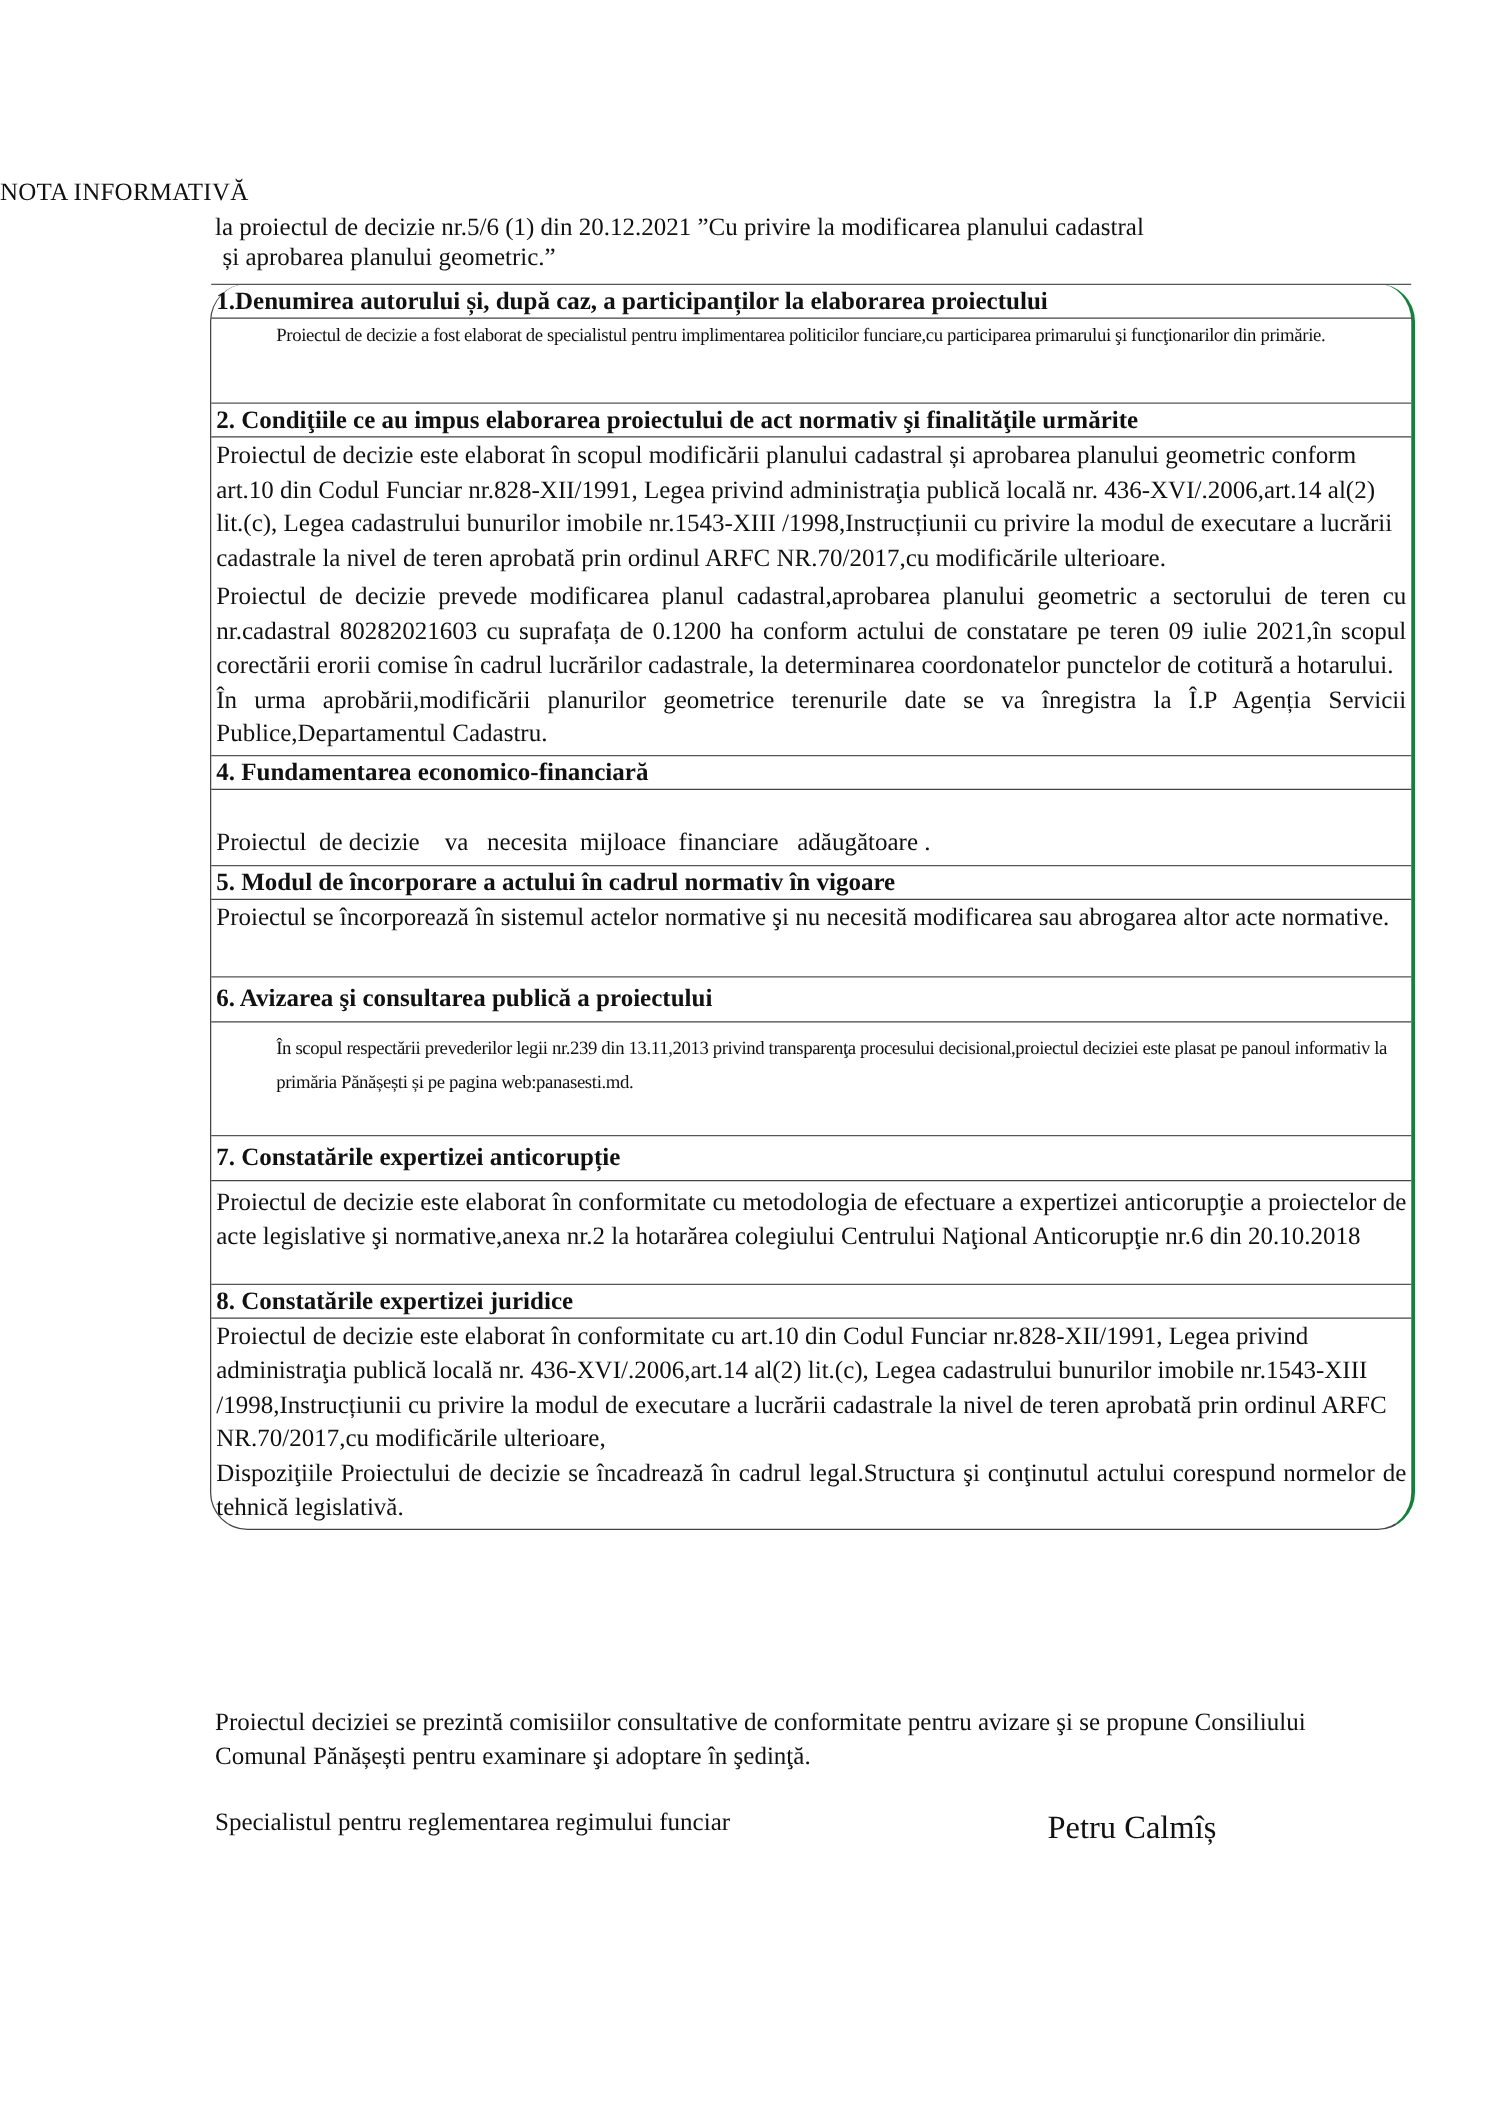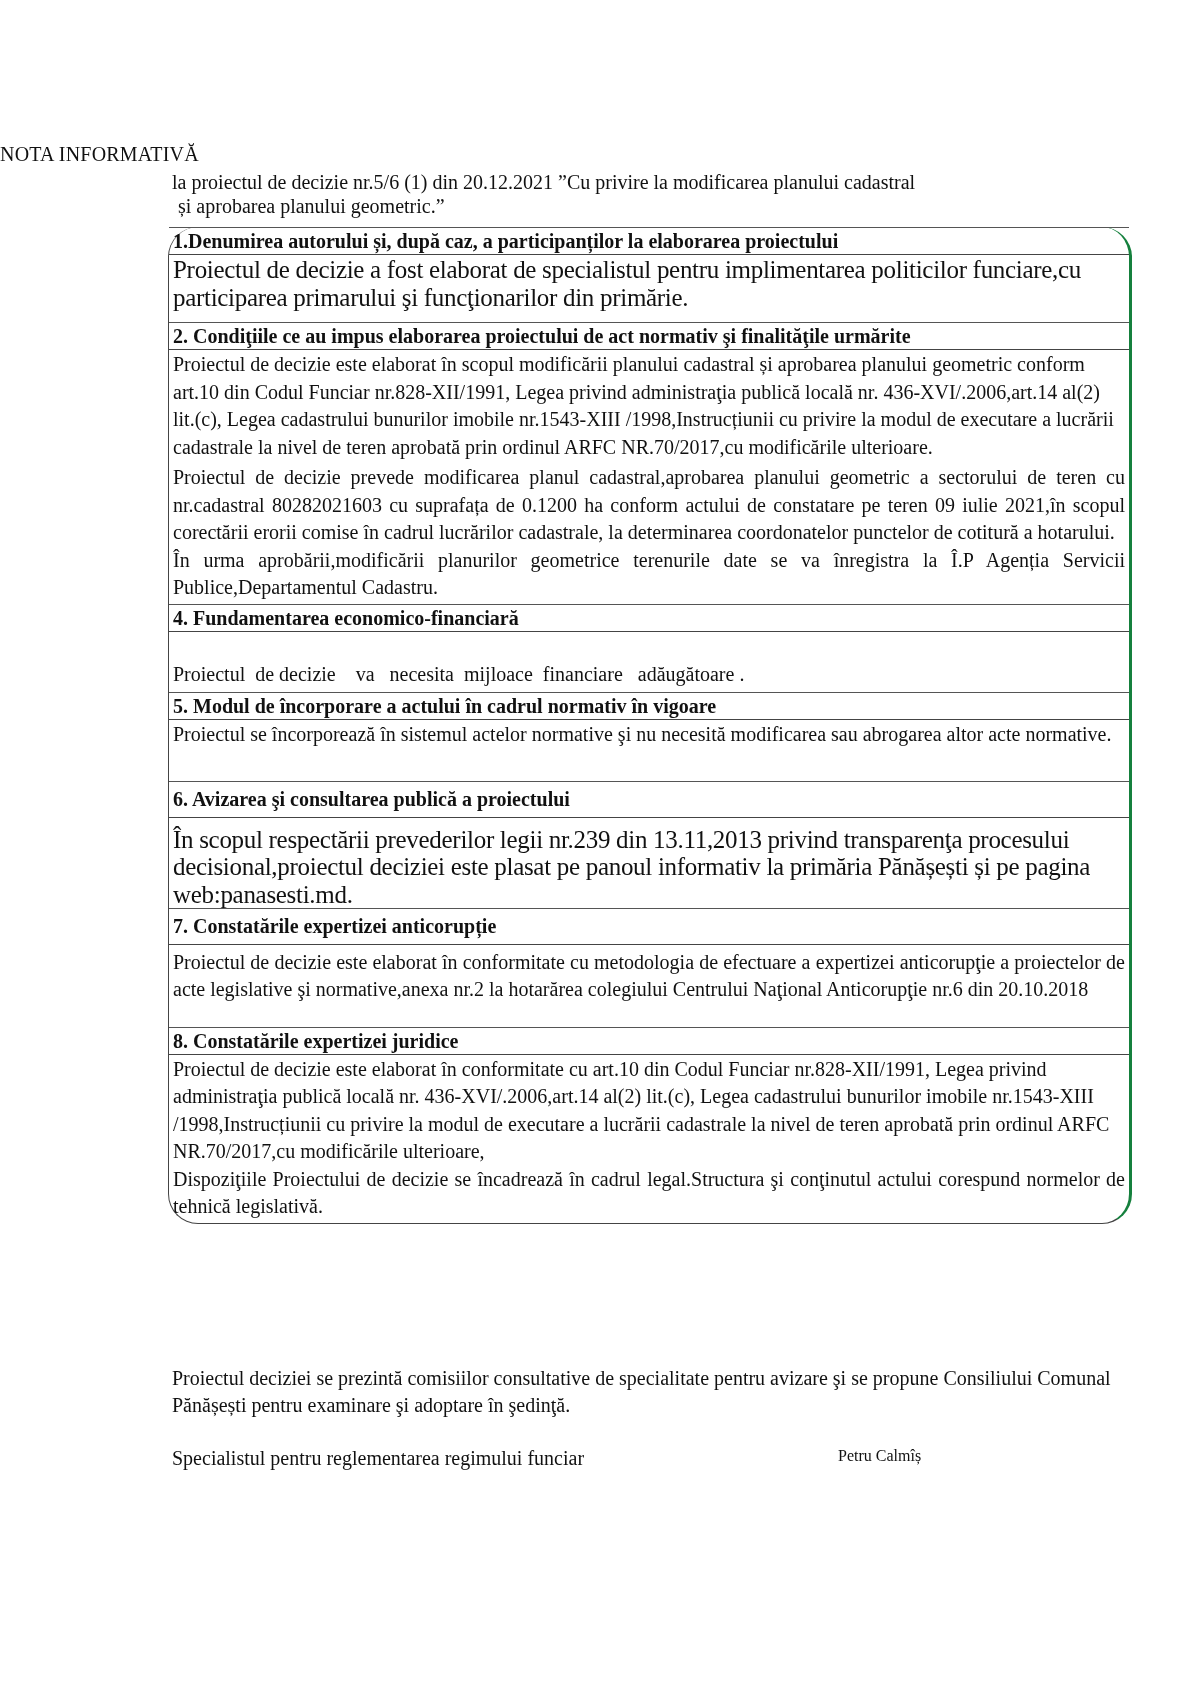--- a/index.html
+++ b/index.html
@@ -26,37 +26,37 @@
       border-top: 1.5px solid #555;
       border-bottom: 1px solid #444;
       font-weight: bold; font-size: 20px; line-height: 26px;
       padding: 0 4px 0 4px;
     }
     .sec-body {
       font-size: 20px; line-height: 27.5px; padding: 1px 4px 2px 4px;
     }
     .sec-body p { margin: 0; }
     .justify { text-align: justify; text-align-last: left; }
-    .narrow { font-size: 25px; letter-spacing: -0.3px; }
+    .narrow { font-size: 15px; letter-spacing: -0.3px; margin-left: 48px; }
     .b1 { height: 64px; }
     .b4 { height: 57px; }
     .b5 { height: 58px; }
     .b6 { height: 80px; padding-top: 8px; }
     .b7 { height: 76px; padding-top: 4px; }
     .h6, .h7 { line-height: 35px; }
     .closing {
       position: absolute; left: 172px; top: 1365px; width: 950px;
       font-size: 20px; line-height: 27px;
     }
     .closing p { margin: 0; }
     .sign-role {
       position: absolute; left: 172px; top: 1447px; font-size: 20px;
     }
     .sign-name {
-      position: absolute; left: 838px; top: 1447px; font-size: 16px;
+      position: absolute; left: 838px; top: 1447px; font-size: 26px;
     }
   </style>
 </head>
 <body>
 
 <div class="page">
   <div class="title">NOTA INFORMATIVĂ</div>
   <div class="subtitle">
     <span>la proiectul de decizie nr.5/6 (1) din 20.12.2021 ”Cu  privire la modificarea planului cadastral</span>
     <span class="l2">și aprobarea planului geometric.”</span>
@@ -100,18 +100,18 @@
     </div>
 
     <div class="sec-head">8. Constatările expertizei juridice</div>
     <div class="sec-body">
       <p>Proiectul de decizie este elaborat în conformitate cu art.10 din Codul Funciar nr.828-XII/1991, Legea  privind  administraţia  publică  locală  nr. 436-XVI/.2006,art.14 al(2) lit.(c), Legea cadastrului bunurilor imobile nr.1543-XIII /1998,Instrucțiunii cu privire la modul de executare a lucrării cadastrale la nivel de teren aprobată prin ordinul ARFC NR.70/2017,cu modificările ulterioare,</p>
       <p class="justify">Dispoziţiile Proiectului  de decizie se încadrează în cadrul legal.Structura şi conţinutul actului corespund normelor de tehnică legislativă.</p>
     </div>
   </div>
 
   <div class="closing">
-    <p>Proiectul deciziei se prezintă comisiilor consultative de specialitate pentru avizare şi se propune Consiliului Comunal Pănășești pentru examinare şi adoptare în şedinţă.</p>
+    <p>Proiectul deciziei se prezintă comisiilor consultative de conformitate pentru avizare şi se propune Consiliului Comunal Pănășești pentru examinare şi adoptare în şedinţă.</p>
   </div>
 
   <div class="sign-role">Specialistul pentru reglementarea regimului funciar</div>
   <div class="sign-name">Petru Calmîș</div>
 </div>
 
 </body></html>

